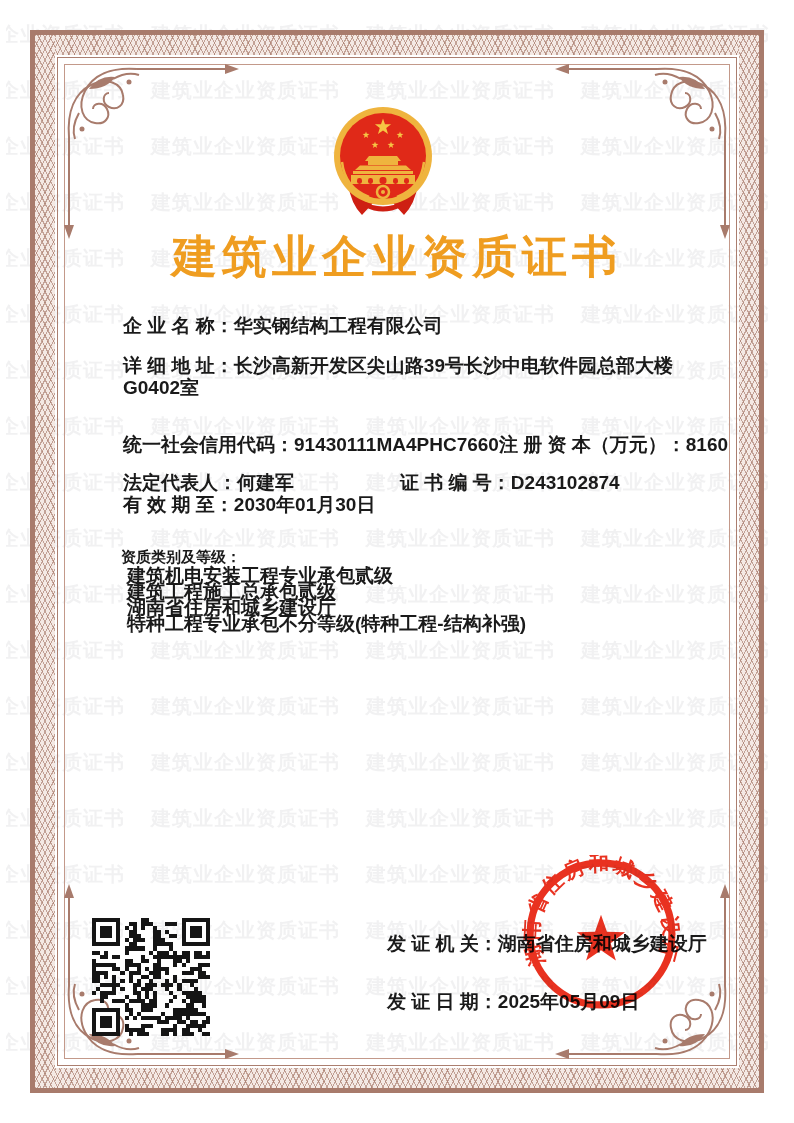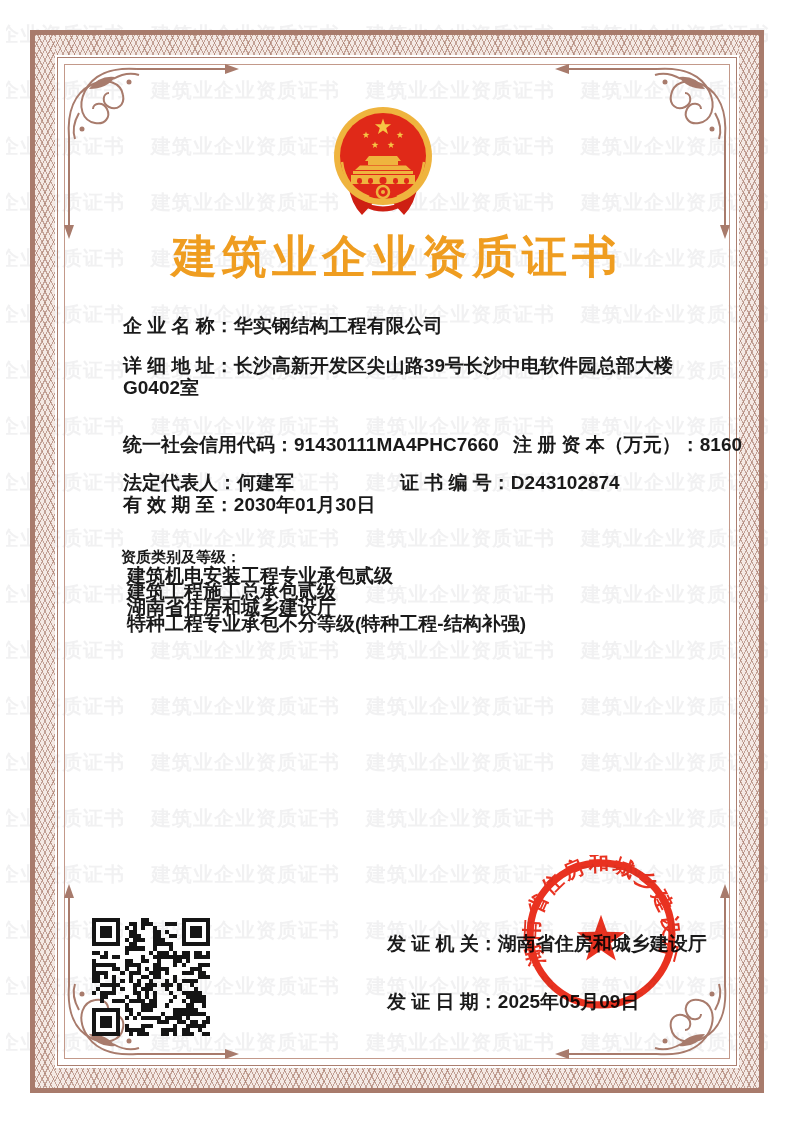--- a/index.html
+++ b/index.html
@@ -209,21 +209,21 @@
 
     <div class="field" style="top:355px;">
       <span class="lbl">详 细 地 址：</span><span class="val">长沙高新开发区尖山路39号长沙中电软件园总部大楼G0402室</span>
     </div>
 
 
     <div class="field row-flex" style="top:434px;">
       <span style="white-space:nowrap;">
         <span class="lbl">统一社会信用代码：</span><span class="val">91430111MA4PHC7660</span>
       </span>
-      <span style="white-space:nowrap;margin-left:14px;">
+      <span style="white-space:nowrap;">
         <span class="lbl">注 册 资 本（万元）：</span><span class="val">8160</span>
       </span>
     </div>
 
     <div class="field" style="top:472px;">
       <span style="white-space:nowrap;">
         <span class="lbl">法定代表人：</span><span class="val">何建军</span>
       </span>
       <span class="col2">
         <span class="lbl">证 书 编 号：</span><span class="val">D243102874</span>

